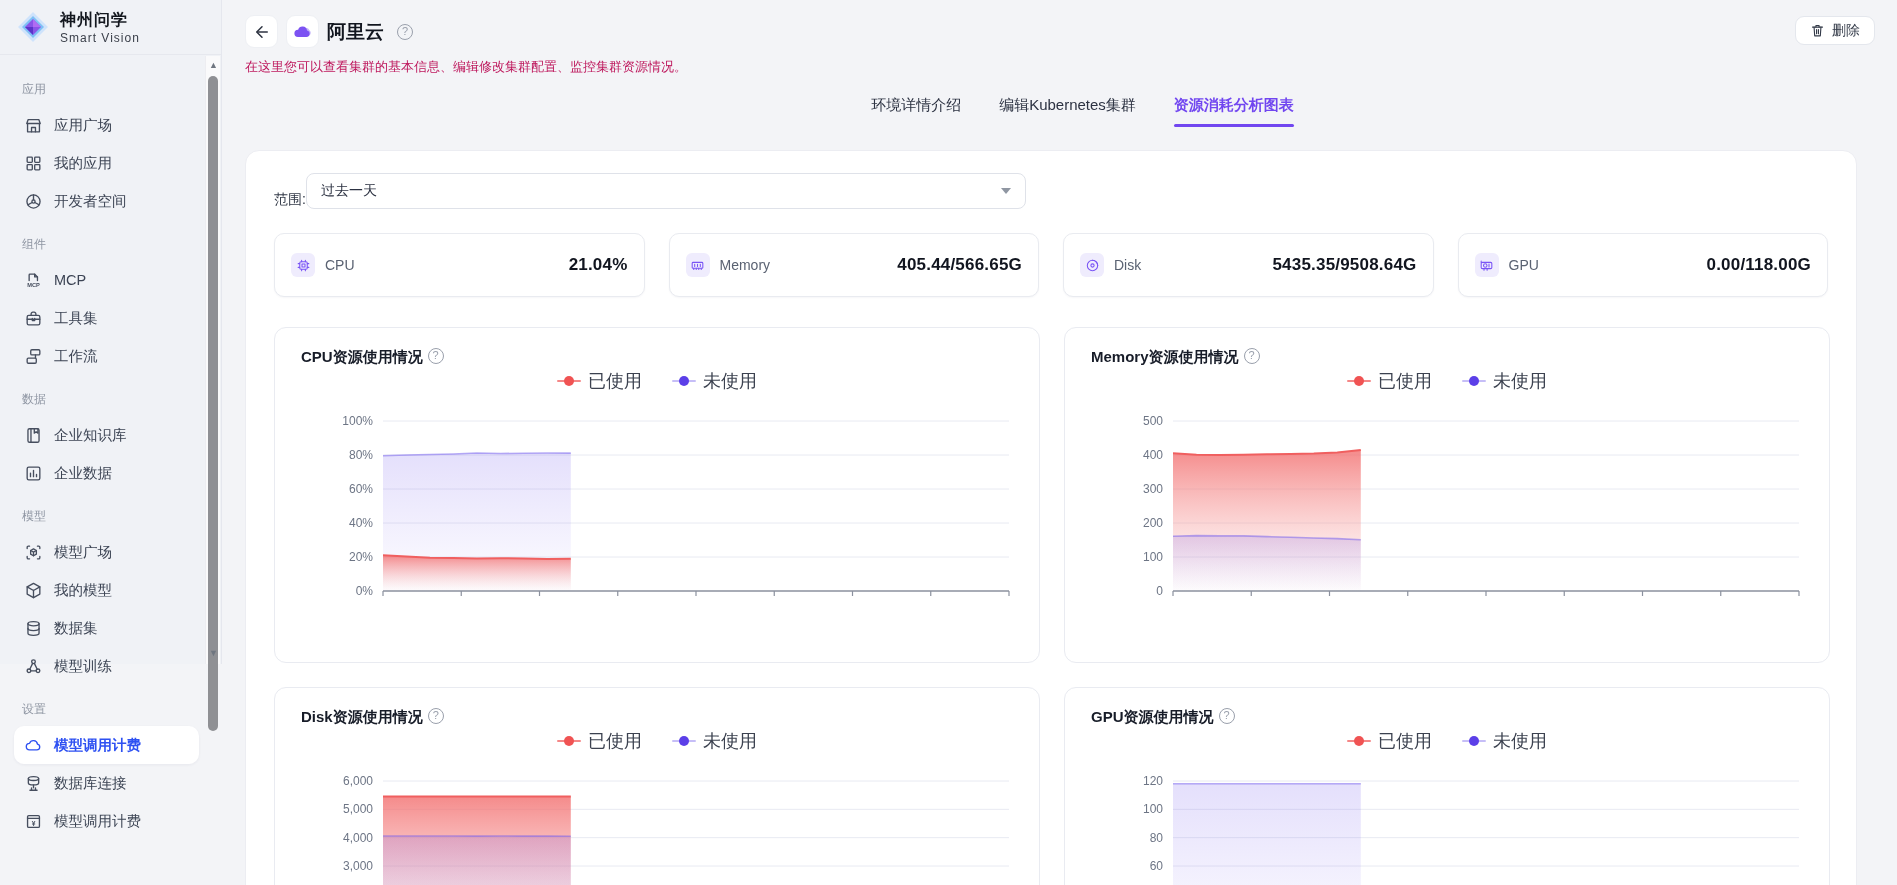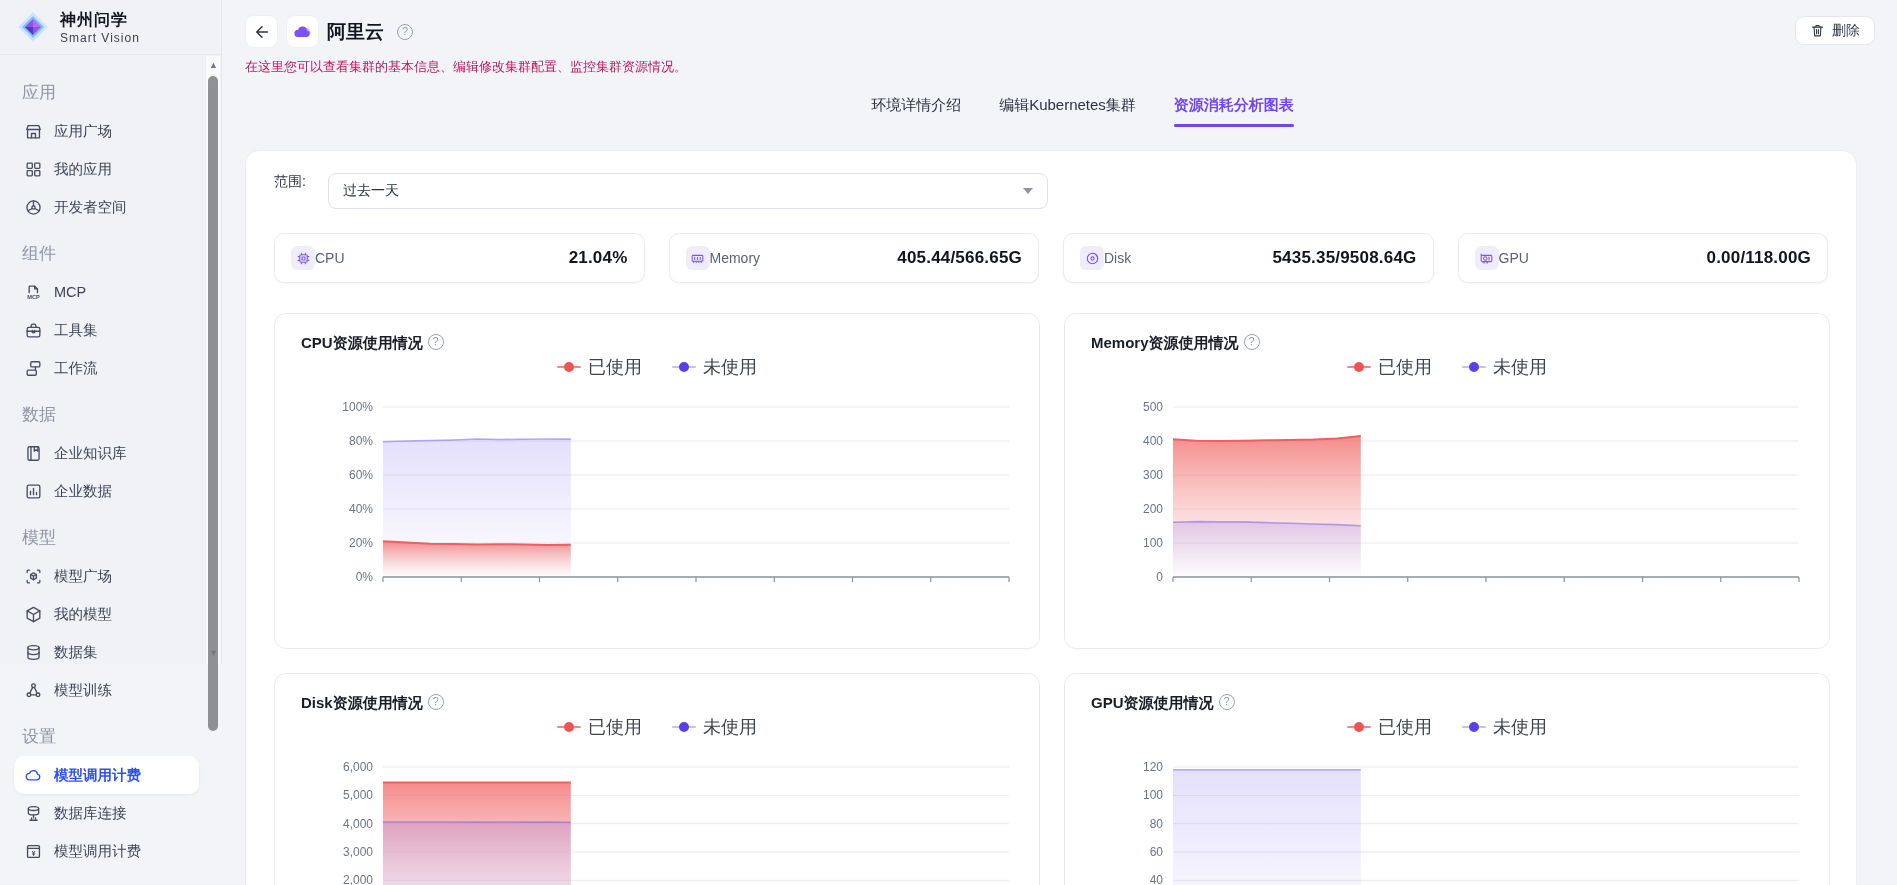--- a/index.html
+++ b/index.html
@@ -6,21 +6,21 @@
   html,body { width:1897px; height:885px; overflow:hidden; }
   body { font-family:"Liberation Sans", sans-serif; background:#f3f4f7; color:#1a1f2c; position:relative; }
 
   
   .sidebar { position:absolute; left:0; top:0; width:222px; height:664px; background:#f0f2f6; border-right:1px solid #e5e7ee; }
   .logo-row { height:55px; display:flex; align-items:center; gap:10px; padding-left:16px; border-bottom:1px solid #e6e8ee; }
   .logo-mark { width:34px; height:34px; }
   .logo-text .cn { font-size:16px; font-weight:bold; color:#14181f; letter-spacing:1px; }
   .logo-text .en { font-size:12px; color:#3a3f49; letter-spacing:1px; }
   .side-scroll { padding:10px 22px 0 14px; }
-  .section-label { font-size:17px; color:#8f96a3; margin:16px 0 8px 8px; }
+  .section-label { font-size:12px; color:#8f96a3; margin:16px 0 8px 8px; }
   .side-item { display:flex; align-items:center; gap:11px; height:38px; padding:0 10px; border-radius:10px; font-size:14.5px; color:#3c4454; cursor:pointer; }
   .side-item .sicon { width:19px; height:19px; display:flex; align-items:center; justify-content:center; color:#464e5e; flex:0 0 19px; }
   .side-item.active { background:#ffffff; color:#2e51f2; font-weight:bold; box-shadow:0 1px 3px rgba(30,40,90,.06); }
   .side-item.active .sicon { color:#2e51f2; }
   
   .sbar { position:absolute; right:1px; top:56px; bottom:0; width:15px; background:#fafafb; border-left:1px solid #ededf1; }
   .sbar .arr { position:absolute; left:3px; width:9px; height:9px; color:#6f7680; font-size:9px; line-height:9px; text-align:center; }
   .sbar .arr.up { top:5px; } .sbar .arr.down { bottom:6px; }
   .sbar .thumb { position:absolute; left:2px; width:10px; top:20px; height:655px; background:#8f9094; border-radius:6px; }
 
@@ -32,27 +32,27 @@
   .page-title { font-size:19px; font-weight:bold; color:#12161f; margin-left:0; }
   .help { width:16px; height:16px; border:1.4px solid #9aa0ac; border-radius:50%; color:#9aa0ac; font-size:11px; line-height:13px; text-align:center; display:inline-block; margin-left:5px; flex:0 0 16px; }
   .subtitle { font-size:13px; color:#be185d; margin:10px 0 0 0; }
   .del-btn { position:absolute; top:16px; right:22px; height:29px; padding:0 14px; background:#fff; border:1px solid #e4e7ed; border-radius:9px; display:flex; align-items:center; gap:7px; font-size:14px; color:#333a48; cursor:pointer; }
   .tabs { display:flex; gap:38px; margin:20px 0 0 23px;justify-content:center; }
   .tab { font-size:15px; color:#2c3242; padding-bottom:12px; position:relative; cursor:pointer; }
   .tab.active { color:#7146f0; font-weight:bold; }
   .tab.active::after { content:""; position:absolute; left:0; right:0; bottom:0; height:3px; border-radius:3px; background:#7146f0; }
 
   .panel { position:absolute; left:23px; top:150px; width:1612px; height:1100px; background:#ffffff; border:1px solid #ecedf2; border-radius:14px; padding:22px 28px; }
-  .range-row { display:flex; align-items:flex-start; gap:22px; }
+  .range-row { display:flex; align-items:flex-end; }
   .range-label { font-size:14px; color:#333a48; }
   .select { width:720px; height:36px; border:1px solid #dfe2e9; border-radius:8px; background:#fff; display:flex; align-items:center; justify-content:space-between; padding:0 14px; font-size:14px; color:#2c3242; cursor:pointer; }
   .caret { width:0; height:0; border-left:5px solid transparent; border-right:5px solid transparent; border-top:6px solid #8f96a2; }
 
   .stats { display:grid; grid-template-columns:repeat(4,1fr); gap:24px; margin-top:24px; }
-  .stat-card { height:50px; background:#fff; border:1px solid #e9ebf0; border-radius:10px; box-shadow:0 1px 2px rgba(25,35,80,.04); display:flex; align-items:center; padding:0 16px; }
+  .stat-card { height:64px; background:#fff; border:1px solid #e9ebf0; border-radius:10px; box-shadow:0 1px 2px rgba(25,35,80,.04); display:flex; align-items:center; padding:0 16px; gap:10px; }
   .stat-chip { width:24px; height:24px; border-radius:6px; background:#efecfd; color:#7a55f5; display:flex; align-items:center; justify-content:center; flex:0 0 24px; }
   .stat-label { font-size:14px; color:#5a6272; }
   .stat-value { margin-left:auto; font-size:17px; font-weight:bold; color:#11151f; letter-spacing:.2px; }
 
   .charts { display:grid; grid-template-columns:1fr 1fr; gap:24px; margin-top:30px; }
   .chart-card { background:#fff; border:1px solid #e9ebf1; border-radius:12px; padding:20px 26px; height:336px; }
   .chart-head { display:flex; align-items:flex-start; }
   .chart-title { font-size:15px; font-weight:bold; color:#171c28; }
   .legend { display:flex; justify-content:center; gap:30px; margin-top:2px; }
   .leg-item { display:flex; align-items:center; gap:7px; font-size:18px; color:#3c4250; cursor:pointer; }

